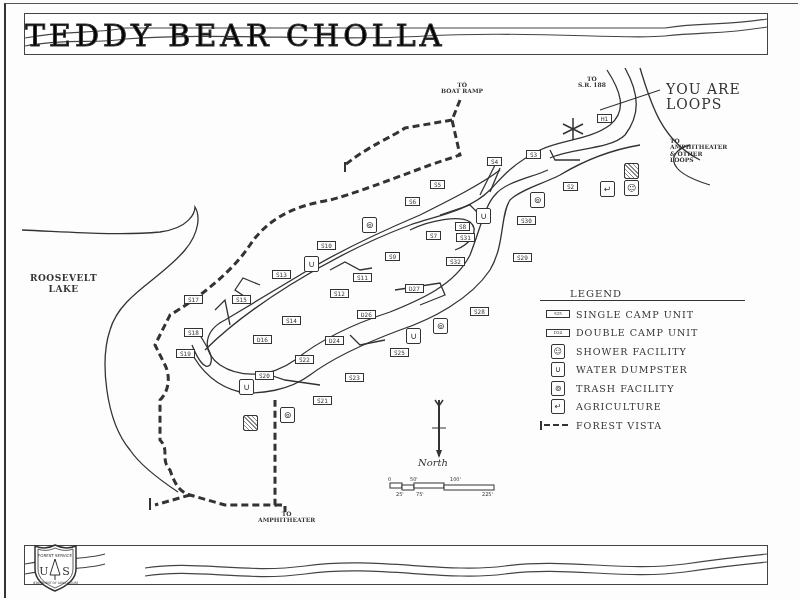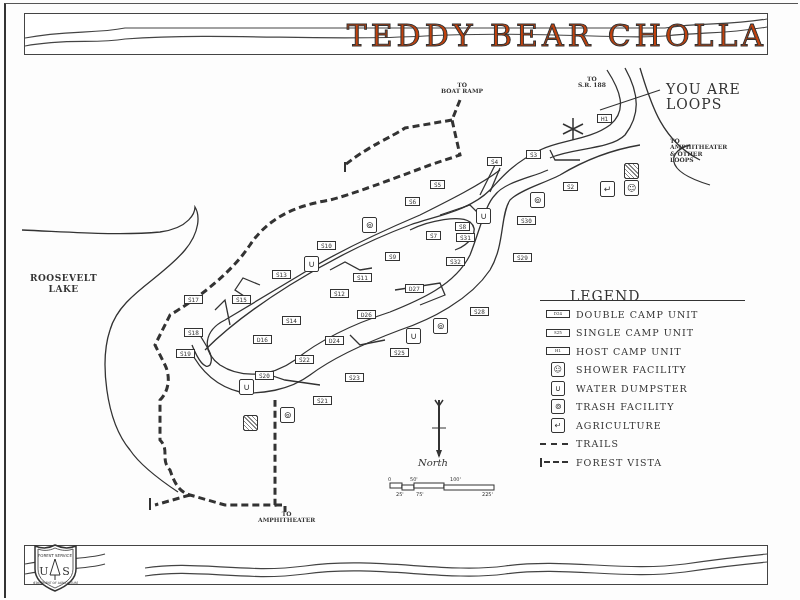--- a/index.html
+++ b/index.html
@@ -1,33 +1,33 @@
 <!DOCTYPE html>
 <html><head>
   <meta charset="utf-8">
   <style>
     html, body { margin: 0; padding: 0; background: #fdfdfd; }
     body { width: 800px; height: 600px; position: relative; overflow: hidden; font-family: "DejaVu Serif", serif; color: #2b2b2b; }
     .frame { position: absolute; left: 4px; top: 3px; width: 792px; height: 594px; border-left: 2px solid #333; border-top: 1px solid #555; }
     .banner { position: absolute; left: 24px; width: 742px; height: 40px; border: 1.5px solid #444; background: #fff; }
     .banner svg { position: absolute; left: 0; top: 0; }
-    .banner-title { position: absolute; left: 0; right: 0; top: 4px; text-align: right; font-family: "DejaVu Serif", serif; font-size: 30px; letter-spacing: 4px; color: #c2410c; -webkit-text-stroke: 1px #333; font-weight: normal; }
+    .banner-title { position: absolute; left: 0; right: 0; top: 4px; text-align: left; font-family: "DejaVu Serif", serif; font-size: 30px; letter-spacing: 4px; color: #000000; -webkit-text-stroke: 1px #333; font-weight: normal; }
     #top-banner { top: 13px; }
     #bottom-banner { top: 545px; height: 38px; }
     #bottom-banner .banner-title { left: 60px; }
     .map { position: absolute; left: 0; top: 0; }
     .lbl { position: absolute; font-family: "DejaVu Serif", serif; color: #333; text-align: center; line-height: 1.05; }
     .sm { font-size: 6px; font-weight: bold; }
     .site { position: absolute; height: 7px; border: 1.5px solid #333; background: #fff; font-family: "DejaVu Sans Mono", monospace; font-size: 6px; line-height: 7px; text-align: center; color: #333; padding: 0 3px; }
     .fac { position: absolute; width: 13px; height: 14px; border: 1.5px solid #333; border-radius: 2px; background: #fff; font-size: 9px; line-height: 14px; text-align: center; color: #333; font-family: "DejaVu Sans", sans-serif; }
     .fac.toilet { background: repeating-linear-gradient(45deg,#888 0 1px,#fff 1px 3px); }
     .you-are-here { position: absolute; left: 666px; top: 82px; font-family: "DejaVu Serif", serif; font-size: 14px; line-height: 15px; color: #333; letter-spacing: 1px; }
     .lake-label { position: absolute; left: 30px; top: 273px; font-family: "DejaVu Serif", serif; font-size: 9px; font-weight: bold; color: #333; text-align: center; line-height: 11px; letter-spacing: 0.5px; }
     .legend { position: absolute; left: 540px; top: 288px; width: 205px; }
-    .legend-title { font-family: "DejaVu Serif", serif; font-size: 14px; letter-spacing: 1px; color: #333; padding-left: 30px; border-bottom: 1.5px solid #333; margin-bottom: 4px; height: 12px; }
+    .legend-title { font-family: "DejaVu Serif", serif; font-size: 10px; letter-spacing: 1px; color: #333; padding-left: 30px; border-bottom: 1.5px solid #333; margin-bottom: 4px; height: 12px; }
     .legend-row { display: flex; align-items: center; height: 18.5px; }
     .legend-sym { width: 36px; display: flex; justify-content: center; align-items: center; }
     .legend-text { font-family: "DejaVu Serif", serif; font-size: 9.5px; letter-spacing: 1px; color: #333; }
     .sym-site { width: 22px; height: 6px; border: 1.5px solid #333; background: #fff; font-size: 4px; line-height: 6px; text-align: center; }
     .sym-box { width: 12px; height: 13px; border: 1.5px solid #333; border-radius: 2px; font-size: 8px; line-height: 13px; text-align: center; font-family: "DejaVu Sans", sans-serif; }
     .sym-dash { width: 28px; border-top: 2.5px dashed #333; }
     .north { position: absolute; left: 422px; top: 398px; width: 40px; height: 90px; }
     .north-label { position: absolute; left: 418px; top: 457px; font-family: "DejaVu Serif", serif; font-style: italic; font-size: 10px; color: #333; }
     .scale { position: absolute; left: 388px; top: 476px; width: 110px; height: 22px; }
     .scale-tick { position: absolute; font-size: 5px; font-family: "DejaVu Sans", sans-serif; color: #333; }
@@ -163,38 +163,32 @@
     <div class="fac" style="left: 406px; top: 328px;">∪</div>
     <div class="fac" style="left: 239px; top: 379px;">∪</div>
     <div class="fac" style="left: 280px; top: 407px;">⊚</div>
     <div class="fac toilet" style="left: 243px; top: 415px;"></div>
   </div>
 
 <div class="legend">
   <div class="legend-title">LEGEND</div>
   <div class="legend-row">
     <div class="legend-sym">
+        <div class="sym-site">S25</div>
+      </div>
+    <div class="legend-text">SINGLE CAMP UNIT</div>
+  </div>
+  <div class="legend-row">
+    <div class="legend-sym">
         <div class="sym-site">D24</div>
       </div>
     <div class="legend-text">DOUBLE CAMP UNIT</div>
   </div>
   <div class="legend-row">
     <div class="legend-sym">
-        <div class="sym-site">S25</div>
-      </div>
-    <div class="legend-text">SINGLE CAMP UNIT</div>
-  </div>
-  <div class="legend-row">
-    <div class="legend-sym">
-        <div class="sym-site">H1</div>
-      </div>
-    <div class="legend-text">HOST CAMP UNIT</div>
-  </div>
-  <div class="legend-row">
-    <div class="legend-sym">
         <div class="sym-box">☺</div>
       </div>
     <div class="legend-text">SHOWER FACILITY</div>
   </div>
   <div class="legend-row">
     <div class="legend-sym">
         <div class="sym-box">∪</div>
       </div>
     <div class="legend-text">WATER DUMPSTER</div>
   </div>
@@ -202,26 +196,20 @@
     <div class="legend-sym">
         <div class="sym-box">⊚</div>
       </div>
     <div class="legend-text">TRASH FACILITY</div>
   </div>
   <div class="legend-row">
     <div class="legend-sym">
         <div class="sym-box">↵</div>
       </div>
     <div class="legend-text">AGRICULTURE</div>
-  </div>
-  <div class="legend-row">
-    <div class="legend-sym" style="justify-content:flex-start;">
-        <div class="sym-dash"></div>
-      </div>
-    <div class="legend-text">TRAILS</div>
   </div>
   <div class="legend-row">
     <div class="legend-sym" style="justify-content:flex-start;">
       <div style="width:2px;height:9px;background:#333;margin-right:2px;"></div>
       <div class="sym-dash" style="width:24px;"></div>
     </div>
     <div class="legend-text">FOREST VISTA</div>
   </div>
 </div>
 

